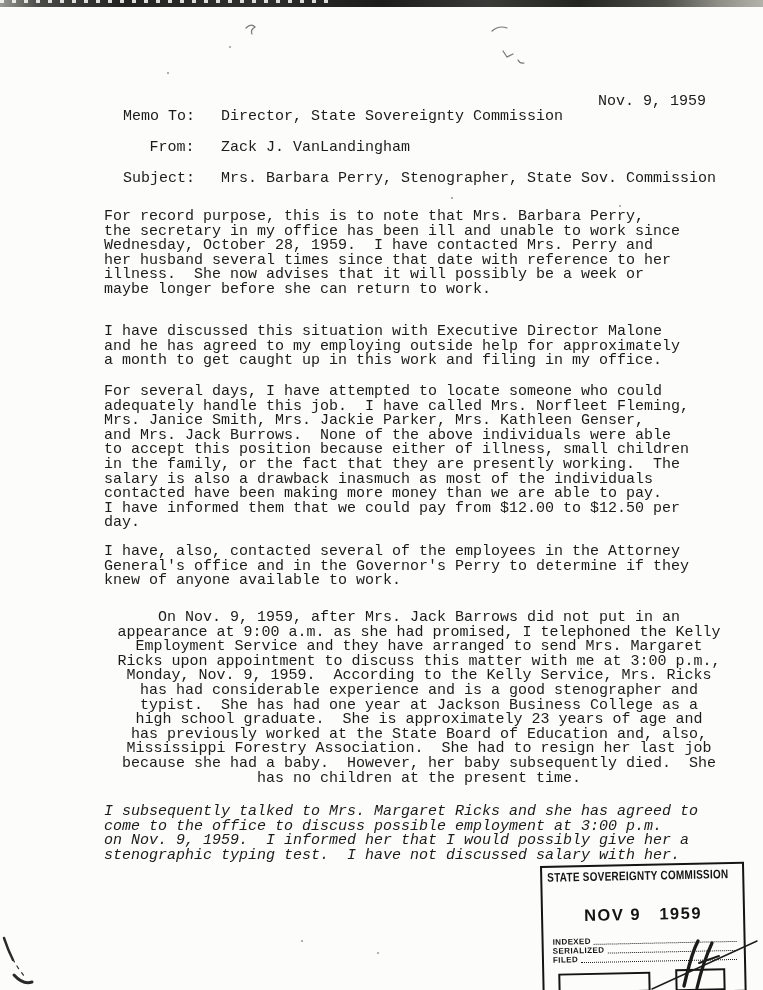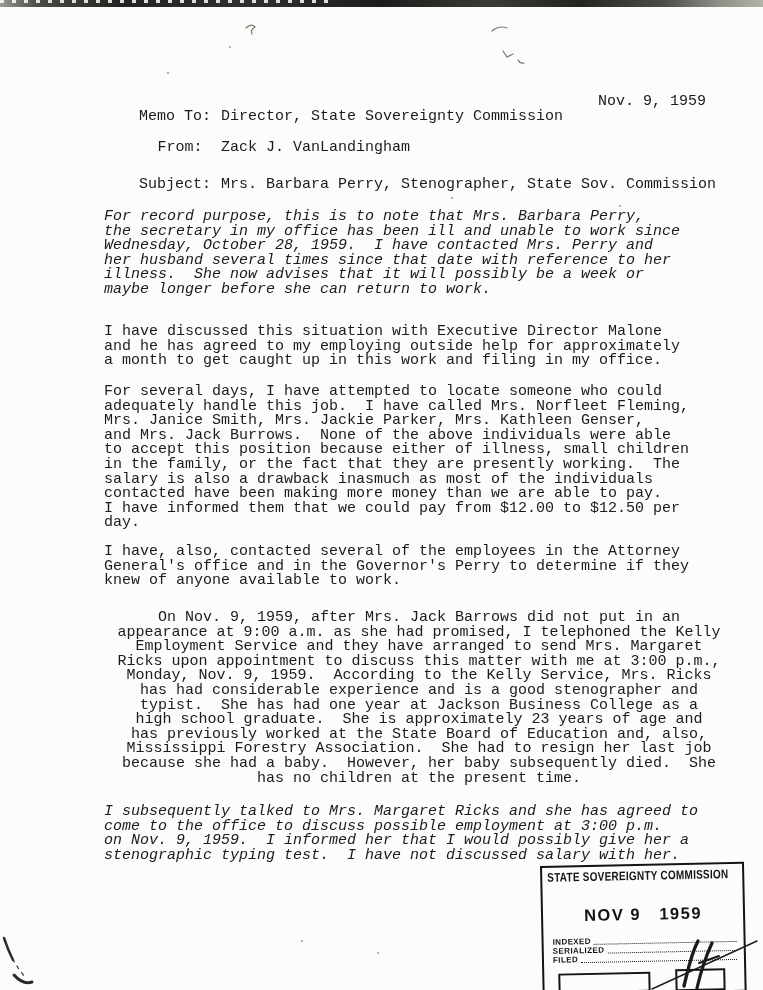--- a/index.html
+++ b/index.html
@@ -15,21 +15,21 @@
   .scan-band{
     position:absolute;left:0;top:0;width:763px;height:7px;
     background:linear-gradient(90deg,#9a9a94 0%,#4a4a46 5%,#232321 16%,#2f2f2d 33%,#1d1d1b 50%,#3a3a37 64%,#242421 76%,#4d4d48 87%,#8d8d86 94%,#b3b3ac 100%);
   }
   .scan-band::after{
     content:"";position:absolute;left:0;top:0;width:330px;height:3px;
     background:repeating-linear-gradient(90deg,rgba(252,252,250,.85) 0 4px,transparent 4px 12px);
   }
   .memo-text{white-space:pre;font-size:15px;line-height:14.6px;}
   .hdr-row{position:absolute;left:105px;white-space:pre;font-size:15px;line-height:14.6px;}
-  .hdr-label{display:inline-block;width:82px;white-space:pre;margin-left:16px;}
+  .hdr-label{display:inline-block;width:98px;white-space:pre;}
   .hdr-date{position:absolute;left:493px;top:0;white-space:pre;}
   .para{position:absolute;left:104px;width:630px;}
   
   .stamp{
     position:absolute;left:540px;top:866px;width:200px;height:126px;
     border:2.5px solid #141414;
     transform:rotate(-1.2deg);transform-origin:top left;
     color:#141414;
     font-family:"Liberation Sans","DejaVu Sans",sans-serif;
     z-index:5;
@@ -56,25 +56,25 @@
 
 <div class="scan-band"></div>
 
 <div class="hdr-row" style="top:95px;">
   <span class="hdr-label">Memo To:</span><span>Director, State Sovereignty Commission</span>
   <span class="hdr-date">Nov. 9, 1959</span>
 </div>
 <div class="hdr-row" style="top:126px;text-align:center;">
   <span class="hdr-label">From:</span><span>Zack J. VanLandingham</span>
 </div>
-<div class="hdr-row" style="top:163px;">
+<div class="hdr-row" style="top:157px;">
   <span class="hdr-label">Subject:</span><span>Mrs. Barbara Perry, Stenographer, State Sov. Commission</span>
 </div>
 
-<div class="para memo-text" style="top:210px;font-style:italic;">For record purpose, this is to note that Mrs. Barbara Perry,
+<div class="para memo-text" style="top:210px;">For record purpose, this is to note that Mrs. Barbara Perry,
 the secretary in my office has been ill and unable to work since
 Wednesday, October 28, 1959.  I have contacted Mrs. Perry and
 her husband several times since that date with reference to her
 illness.  She now advises that it will possibly be a week or
 maybe longer before she can return to work.</div>
 <div class="para memo-text" style="top:325px;">I have discussed this situation with Executive Director Malone
 and he has agreed to my employing outside help for approximately
 a month to get caught up in this work and filing in my office.</div>
 <div class="para memo-text" style="top:385px;">For several days, I have attempted to locate someone who could
 adequately handle this job.  I have called Mrs. Norfleet Fleming,

